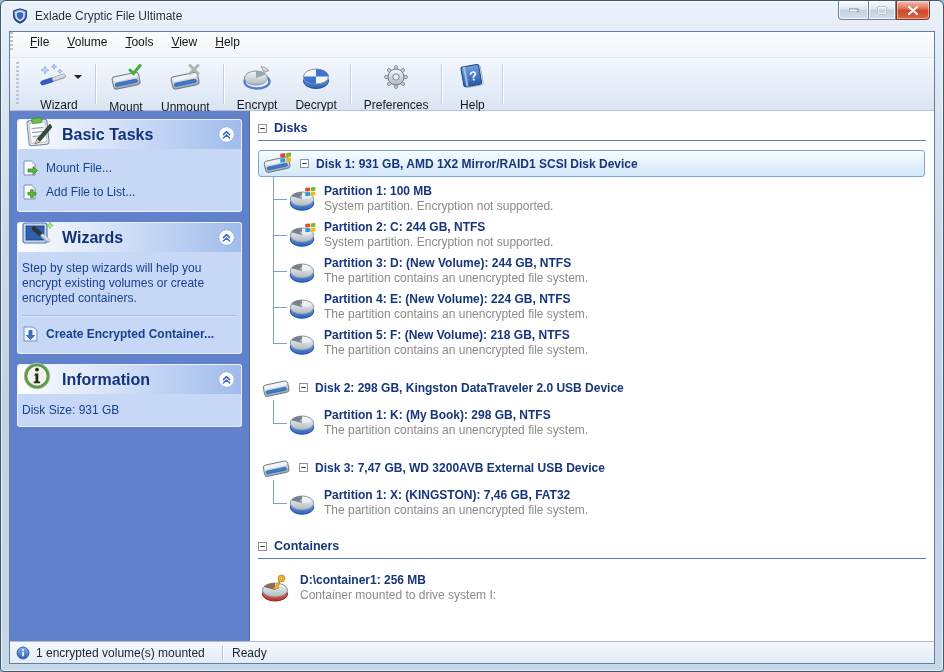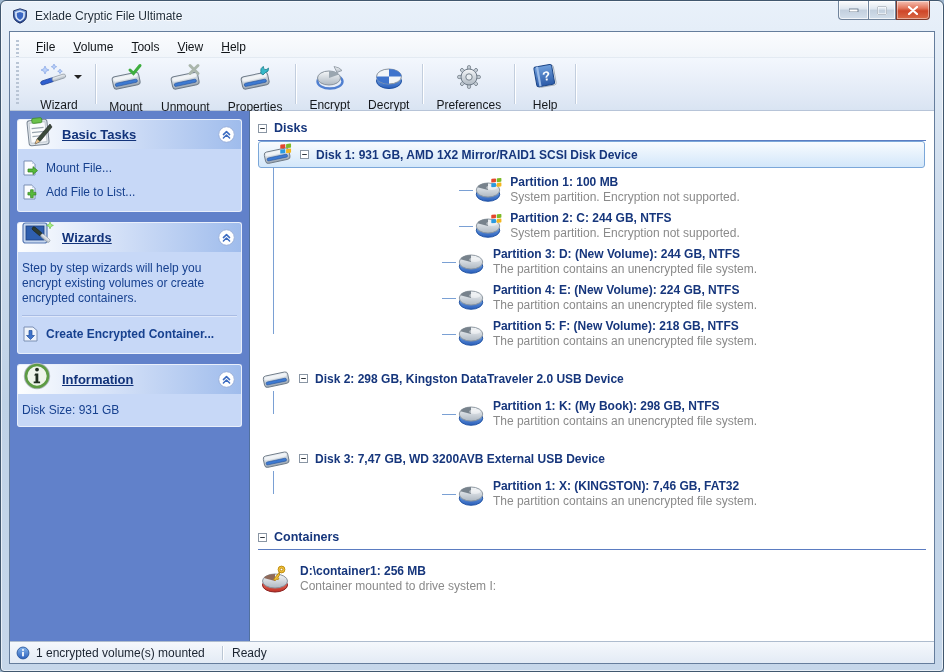--- a/index.html
+++ b/index.html
@@ -23,22 +23,22 @@
   .wbtn.min { width:30px; border-radius:0 0 0 4px; border-right:none; }
   .wbtn.max { width:28px; }
   .wbtn.close { width:34px; border-radius:0 0 4px 0; border-color:#7c3a2c;
     background:linear-gradient(#f5c1b4, #e2765c 40%, #ce4528 55%, #d96a46);
     box-shadow:inset 0 0 0 1px rgba(255,255,255,.45); }
 
   
   .client { position:absolute; left:8px; right:8px; top:30px; bottom:7px;
     border:1px solid #657d9c; background:#f4f7fb; display:flex; flex-direction:column; overflow:hidden; }
 
-  .menubar { height:26px; background:linear-gradient(#fbfcfe,#f1f5fa); display:flex; align-items:flex-end;
-    padding-left:6px; border-bottom:1px solid #e3eaf2; }
+  .menubar { height:26px; background:linear-gradient(#fbfcfe,#f1f5fa); display:flex; align-items:flex-start;
+    border-bottom:1px solid #e3eaf2; }
   .grip { width:3px; height:70%; margin-right:8px; flex:none;
     background:repeating-linear-gradient(to bottom,#b9c5d5 0 2px, transparent 2px 4px); }
   .menu-item { padding:3px 9px; color:#101418; cursor:default; }
   .menu-item u { text-decoration:underline; }
 
   .toolbar { height:53px; display:flex; align-items:stretch; padding:2px 0 2px 6px;
     background:linear-gradient(#f3f7fd,#e2eaf6 70%,#d9e4f2); border-bottom:1px solid #b7c4d8; }
   .toolbar .grip { height:44px; align-self:center; }
   .tbtn { display:flex; flex-direction:column; align-items:center; justify-content:flex-start;
     padding:3px 9px 2px; min-width:52px; border-radius:3px; }
@@ -50,46 +50,46 @@
 
   .content { flex:1; display:flex; min-height:0; }
 
   
   .sidebar { width:240px; flex:none; background:#6181ca; border-right:1px solid #51709f; padding:8px 7px; overflow:hidden; }
   .panel { margin-bottom:10px; }
   .panel-header { position:relative; height:30px; display:flex; align-items:center; padding-left:44px;
     background:linear-gradient(to right,#fdfeff,#c9d9f5 55%,#9fbcec); border-radius:3px 3px 0 0;
     border:1px solid #e9effb; border-bottom:none; }
   .panel-header .pic { position:absolute; left:2px; top:-4px; width:36px; height:32px; }
-  .panel-header .ptitle { font-weight:bold; color:#12337a; font-size:13px;text-decoration:underline; }
+  .panel-header .ptitle { font-weight:bold; color:#12337a; font-size:16px; }
   .panel-header .chev { margin-left:auto; margin-right:6px; width:17px; height:17px; }
   .panel-body { background:#c7d8f7; border:1px solid #e9effb; border-top:none; border-radius:0 0 3px 3px;
     padding:7px 4px; color:#17418f; }
   .task { display:flex; align-items:center; gap:7px; padding:4px 0; cursor:pointer; }
   .task .tic { width:17px; height:16px; flex:none; }
   .wiz-desc { line-height:15px; padding:2px 0 6px; }
   .wiz-div { height:1px; background:#a9bce4; box-shadow:0 1px 0 #dfe8fa; margin:3px 0 6px; }
   .task.bold { font-weight:bold; }
   .info-line { padding:2px 0; }
 
   
   .main { flex:1; background:#fff; padding:9px 8px; overflow:hidden; position:relative; }
   .sect { display:flex; align-items:center; gap:7px; padding:1px 0 5px; border-bottom:1px solid #5b7cc1;
     color:#16367c; font-weight:bold; font-size:12.5px; }
   .sect .mb, .diskrow .mb { width:9px; height:9px; flex:none; }
 
-  .diskrow { display:flex; align-items:center; height:27px; padding:0 6px 0 2px; gap:7px; }
+  .diskrow { display:flex; align-items:center; height:27px; margin-top:9px; padding:0 6px 0 2px; gap:7px; }
   .diskrow.selected { border:1px solid #7ba7d9; border-radius:3px;
     background:linear-gradient(#f8fbfe,#e7f2fc 45%,#d3e7fa); margin-right:1px; }
   .diskrow .dic { width:32px; height:24px; flex:none; }
   .dlabel { font-weight:bold; color:#16367c; white-space:nowrap; }
 
   .parts { position:relative; margin-left:15px; margin-top:4px; }
   .vline { position:absolute; left:0; top:-5px; width:1px; height:calc(100% - 13px); background:#7aa0d4; }
-  .part { display:flex; align-items:center; height:36px;justify-content:center; }
+  .part { display:flex; align-items:center; height:36px; }
   .part::before { content:''; width:14px; height:1px; background:#7aa0d4; flex:none; }
   .part .pic2 { width:30px; height:27px; flex:none; margin-right:7px; }
   .ptxt .t { font-weight:bold; color:#16367c; line-height:15px; white-space:nowrap; }
   .ptxt .s { color:#8a8a8a; line-height:15px; white-space:nowrap; }
 
   .diskgroup2 { margin-top:13px; }
   .sect.containers { margin-top:17px; }
 
   .controw { display:flex; align-items:center; margin-top:14px; margin-left:2px; }
   .controw .cic { width:32px; height:30px; flex:none; margin-right:8px; }
@@ -369,28 +369,20 @@
         <span class="lbl">Mount</span>
       </div>
       <div class="tbtn">
         <div class="icwrap">
             <svg width="34" height="30">
               <use href="#sym-unmount"></use>
             </svg>
           </div>
         <span class="lbl">Unmount</span>
       </div>
-      <div class="tbtn">
-        <div class="icwrap">
-            <svg width="34" height="30">
-              <use href="#sym-props"></use>
-            </svg>
-          </div>
-        <span class="lbl">Properties</span>
-      </div>
       <div class="tsep"></div>
 
       <div class="tbtn">
         <div class="icwrap">
             <svg width="32" height="28">
               <use href="#sym-encrypt"></use>
             </svg>
           </div>
         <span class="lbl">Encrypt</span>
       </div>

